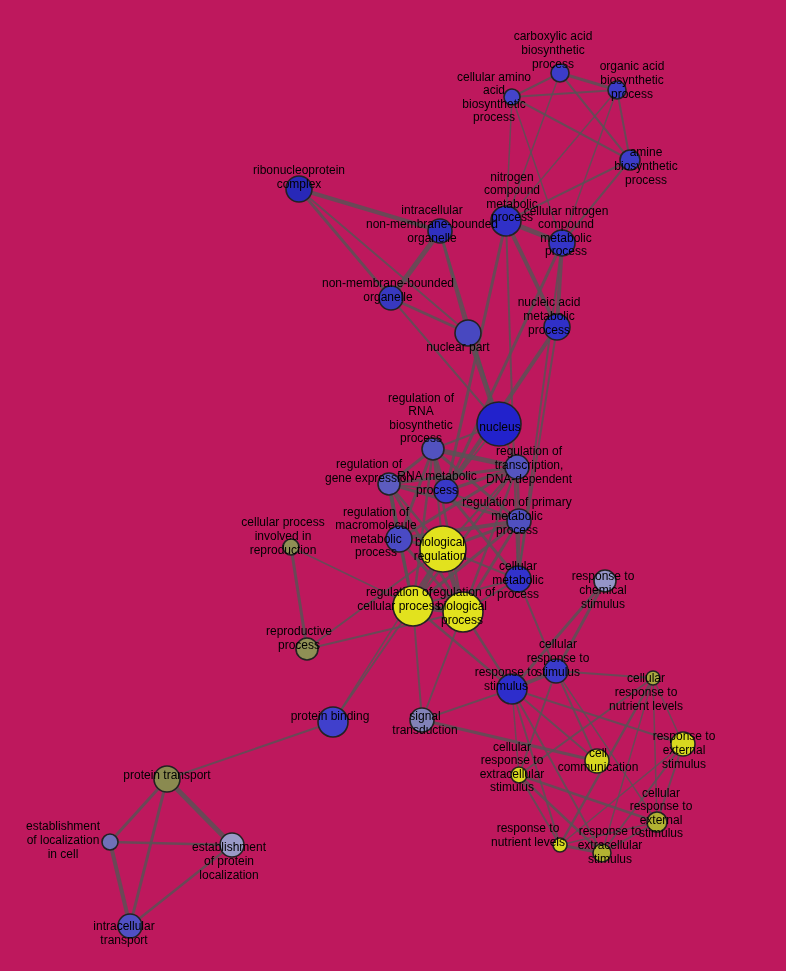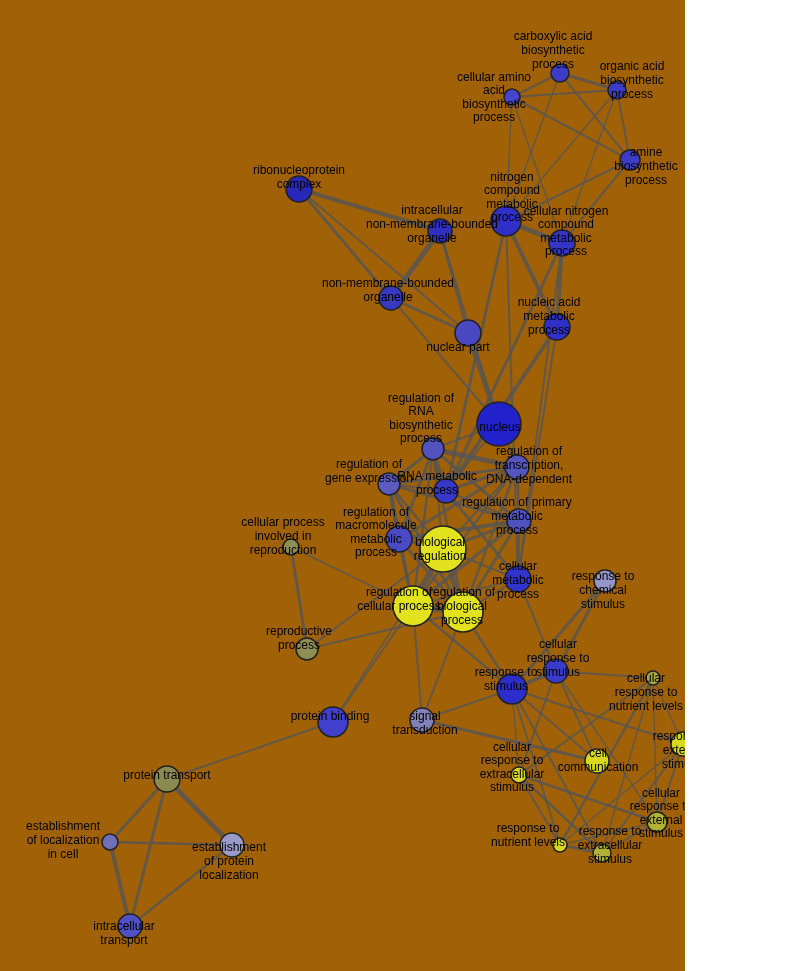--- a/index.html
+++ b/index.html
@@ -2,23 +2,23 @@
 <html><head>
 <meta charset="utf-8">
 <style>
   html, body {
     margin: 0;
     padding: 0;
     background: #ffffff;
   }
   .canvas-wrap {
     position: relative;
-    width: 685px;
+    width: 786px;
     height: 971px;
-    background: #a16207;
+    background: #be185d;
     overflow: hidden;
   }
   svg {
     display: block;
   }
   svg text {
     font-family: "Liberation Sans", "DejaVu Sans", sans-serif;
     font-size: 12px;
     fill: #000000;
   }

